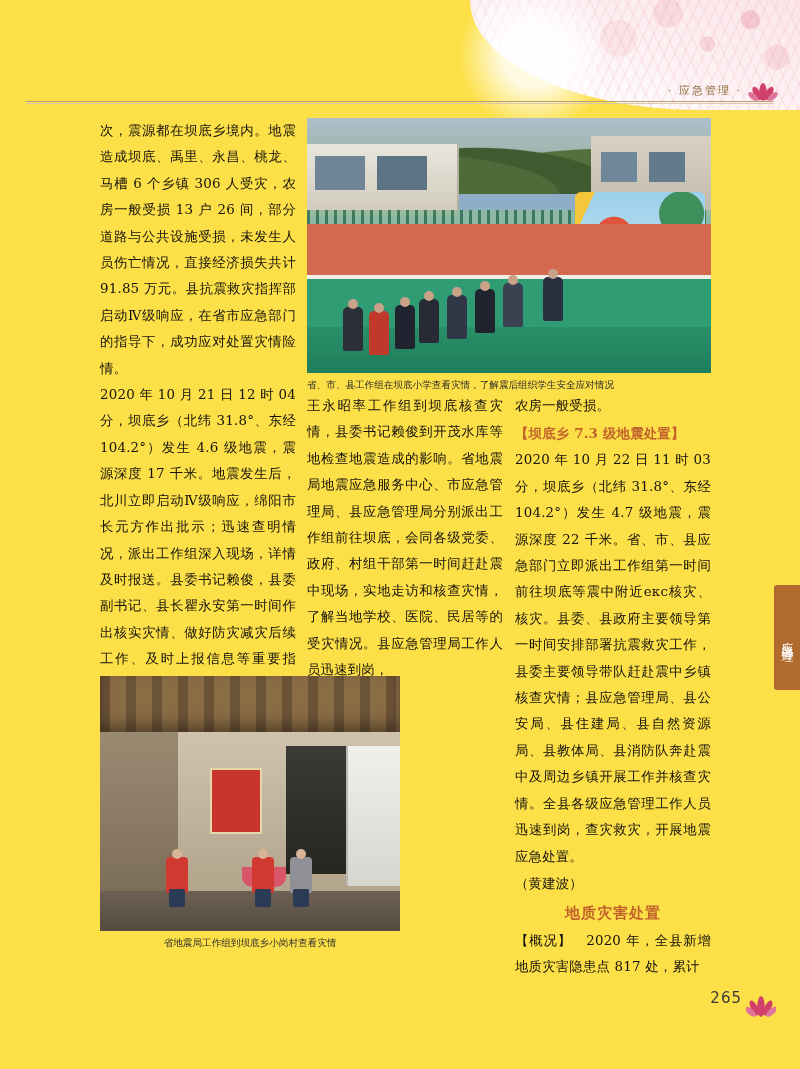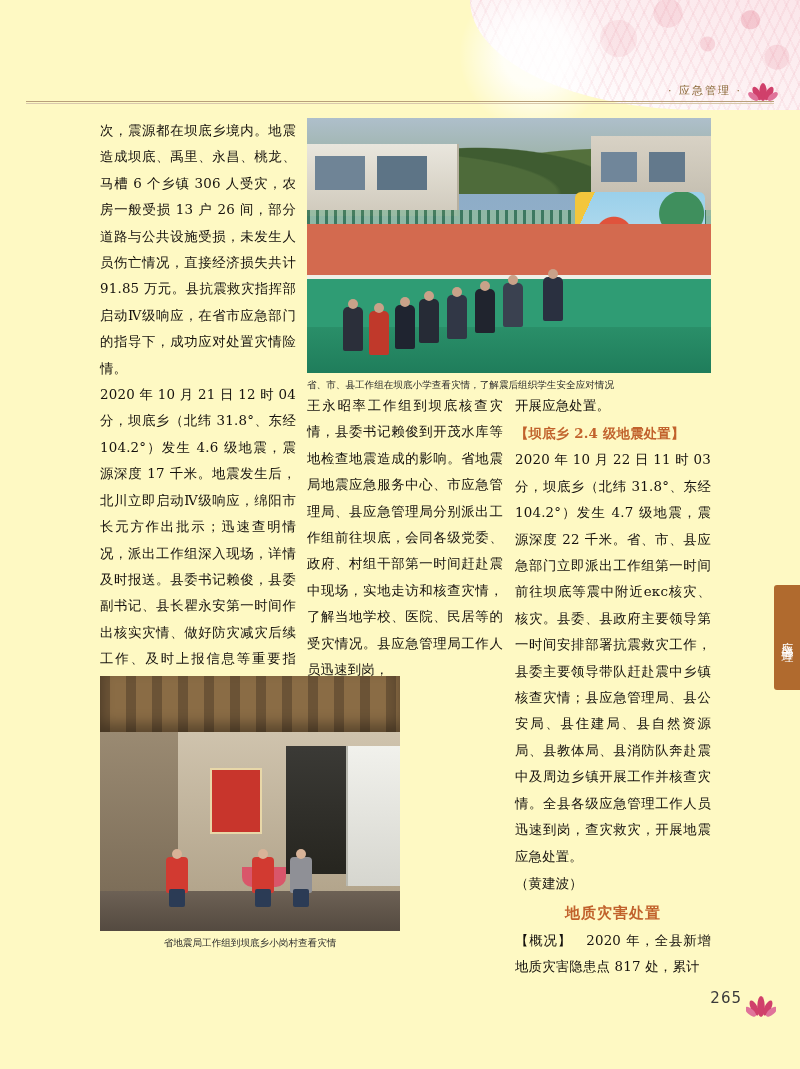--- a/index.html
+++ b/index.html
@@ -5,21 +5,21 @@
   html,body{margin:0;padding:0;}
   body{
     width:800px;height:1069px;
     background:#ffffff;
     font-family:"DejaVu Serif","Liberation Serif",serif;
     position:relative;
     overflow:hidden;
   }
   .page{
     position:absolute;inset:0;
-    background:#fef9c3;
+    background:#fde047;
   }
   
   .ornament{
     position:absolute;top:0;right:0;width:330px;height:110px;
     background:
       radial-gradient(circle at 85% 18%, rgba(226,120,140,0.30) 0 9px, transparent 10px),
       radial-gradient(circle at 72% 40%, rgba(226,120,140,0.22) 0 7px, transparent 8px),
       radial-gradient(circle at 93% 52%, rgba(226,120,140,0.18) 0 12px, transparent 13px),
       radial-gradient(circle at 60% 12%, rgba(226,120,140,0.16) 0 14px, transparent 15px),
       radial-gradient(circle at 45% 35%, rgba(226,120,140,0.12) 0 18px, transparent 19px),
@@ -232,22 +232,22 @@
   <div class="col col1">
     <p>次，震源都在坝底乡境内。地震造成坝底、禹里、永昌、桃龙、马槽 6 个乡镇 306 人受灾，农房一般受损 13 户 26 间，部分道路与公共设施受损，未发生人员伤亡情况，直接经济损失共计 91.85 万元。县抗震救灾指挥部启动Ⅳ级响应，在省市应急部门的指导下，成功应对处置灾情险情。</p>
     <p>2020 年 10 月 21 日 12 时 04 分，坝底乡（北纬 31.8°、东经 104.2°）发生 4.6 级地震，震源深度 17 千米。地震发生后，北川立即启动Ⅳ级响应，绵阳市长元方作出批示；迅速查明情况，派出工作组深入现场，详情及时报送。县委书记赖俊，县委副书记、县长瞿永安第一时间作出核实灾情、做好防灾减灾后续工作、及时上报信息等重要指示，派出县委常委晁雪飞，县委常委、常务副县长</p>
   </div>
 
   <div class="col col2" style="top:393px;">
     <p>王永昭率工作组到坝底核查灾情，县委书记赖俊到开茂水库等地检查地震造成的影响。省地震局地震应急服务中心、市应急管理局、县应急管理局分别派出工作组前往坝底，会同各级党委、政府、村组干部第一时间赶赴震中现场，实地走访和核查灾情，了解当地学校、医院、民居等的受灾情况。县应急管理局工作人员迅速到岗，</p>
   </div>
 
   <div class="col col3" style="top:393px;">
-    <p>开展应急处置。</p>
-    <p class="heading">【坝底乡 2.4 级地震处置】</p>
+    <p>农房一般受损。</p>
+    <p class="heading">【坝底乡 7.3 级地震处置】</p>
     <p>2020 年 10 月 22 日 11 时 03 分，坝底乡（北纬 31.8°、东经 104.2°）发生 4.7 级地震，震源深度 22 千米。省、市、县应急部门立即派出工作组第一时间前往坝底等震中附近екс核灾、核灾。县委、县政府主要领导第一时间安排部署抗震救灾工作，县委主要领导带队赶赴震中乡镇核查灾情；县应急管理局、县公安局、县住建局、县自然资源局、县教体局、县消防队奔赴震中及周边乡镇开展工作并核查灾情。全县各级应急管理工作人员迅速到岗，查灾救灾，开展地震应急处置。</p>
     <p class="author">（黄建波）</p>
     <p class="section-title">地质灾害处置</p>
     <p>【概况】　2020 年，全县新增地质灾害隐患点 817 处，累计</p>
   </div>
 
   <div class="figure" id="fig2">
     <div class="photo2">
       <div class="p2-wall"></div>
       <div class="p2-wall-left"></div>

